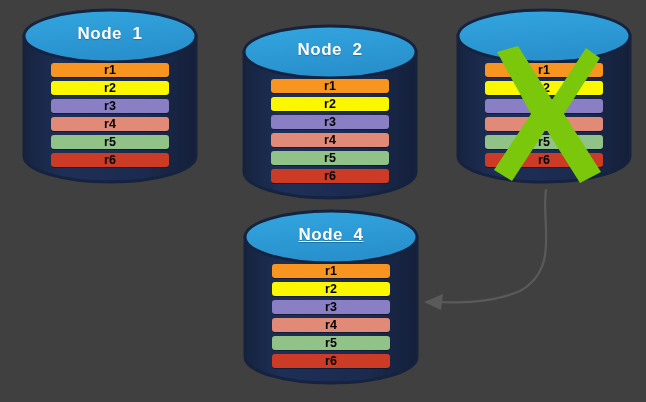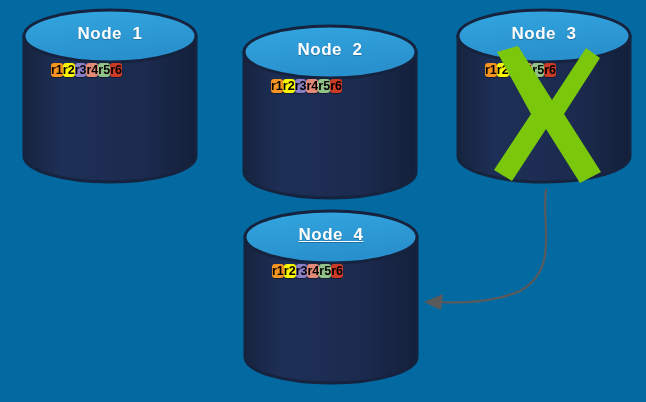--- a/index.html
+++ b/index.html
@@ -5,21 +5,21 @@
 <style>
   html, body {
     margin: 0;
     padding: 0;
     background: #ffffff;
   }
   #canvas {
     position: relative;
     width: 646px;
     height: 402px;
-    background: #0369a1;
+    background: #404040;
     overflow: hidden;
     font-family: "Liberation Sans", "DejaVu Sans", sans-serif;
   }
   .node {
     position: absolute;
   }
   .node-svg {
     position: absolute;
     left: 0;
     top: 0;
@@ -34,21 +34,21 @@
     font-weight: bold;
     font-size: 17px;
     letter-spacing: 0.5px;
     white-space: pre;
     text-shadow: 0 1px 1px rgba(0,0,0,0.25);
     pointer-events: none;
   }
   .rows {
     position: absolute;
     display: flex;
-    flex-direction: row;
+    flex-direction: column;
   }
   .row-bar {
     position: relative;
     border-radius: 3px;
     color: #000000;
     font-weight: bold;
     font-size: 12.5px;
     line-height: 14px;
     height: 14px;
     text-align: center;
@@ -152,21 +152,20 @@
           <stop offset="100%" stop-color="#14203A"></stop>
         </linearGradient>
         <linearGradient id="topGrad3" x1="0" y1="0" x2="0.3" y2="1">
           <stop offset="0%" stop-color="#33A6E0"></stop>
           <stop offset="100%" stop-color="#2890CC"></stop>
         </linearGradient>
       </defs>
       <path d="M2,30 L2,150 A86,26 0 0 0 174,150 L174,30 Z" fill="url(#bodyGrad3)" stroke="#16233F" stroke-width="3"></path>
       <ellipse cx="88" cy="30" rx="86" ry="26" fill="url(#topGrad3)" stroke="#16233F" stroke-width="3"></ellipse>
     </svg>
-    <div class="node-title" style="top:18px;">Node  3</div>
     <div class="rows" style="left:29px; top:57px; width:118px;">
       <div class="row-bar" style="background:#F79520;">r1</div>
       <div class="row-gap"></div>
       <div class="row-bar" style="background:#FAF700;">r2</div>
       <div class="row-gap"></div>
       <div class="row-bar" style="background:#8A7FC5;">r3</div>
       <div class="row-gap"></div>
       <div class="row-bar" style="background:#E08A77;">r4</div>
       <div class="row-gap"></div>
       <div class="row-bar" style="background:#91C288;">r5</div>

